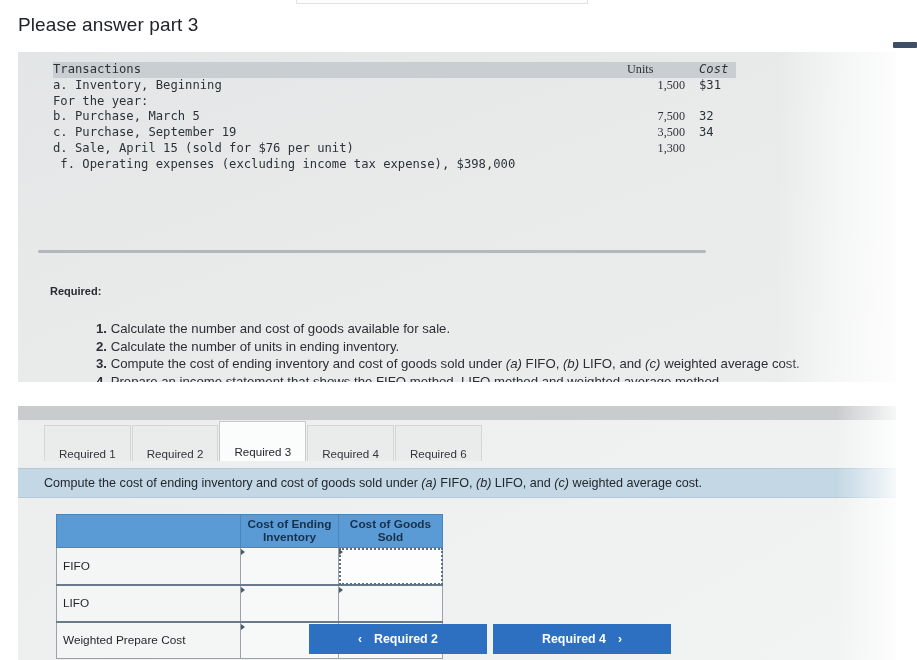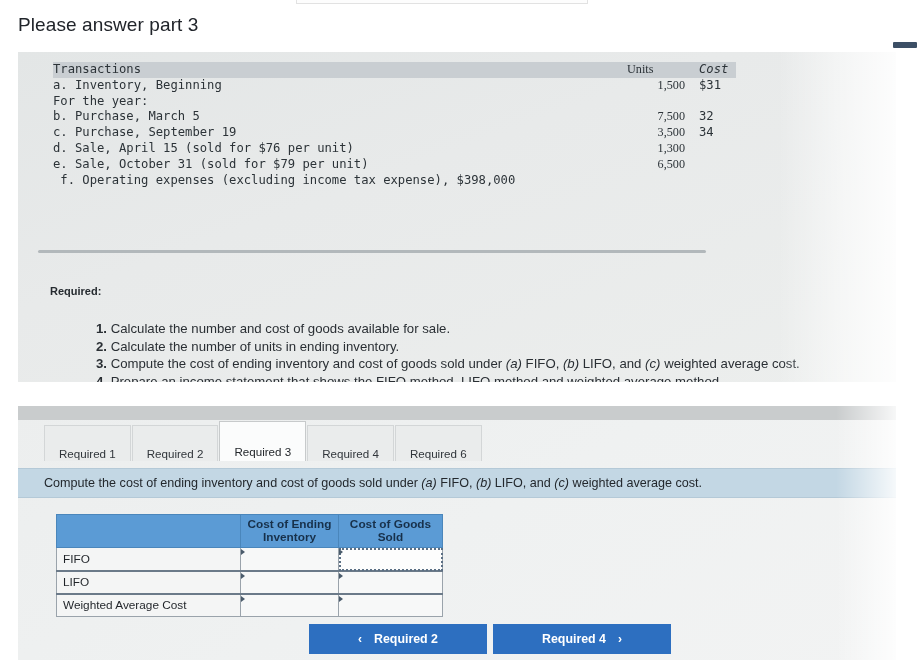--- a/index.html
+++ b/index.html
@@ -234,21 +234,21 @@
     height: 33px;
     line-height: 13px;
     text-align: center;
     vertical-align: middle;
     border-color: #4a86bb;
   }
   #answer-grid th.grid-corner { width: 184px; }
   #answer-grid th.col-ending  { width: 98px; }
   #answer-grid th.col-cogs    { width: 104px; }
   #answer-grid tbody td.row-label {
-    height: 23px;
+    height: 37px;
     background: #f4f5f5;
     padding-left: 6px;
     text-align: left;
     color: #1f2328;
   }
   #answer-grid tbody td.cell-input {
     height: 23px;
     background: #f7f8f8;
     position: relative;
   }
@@ -328,25 +328,20 @@
       <span class="txn-cost">32</span>
     </div>
     <div class="txn-row">
       <span class="txn-desc">c. Purchase, September 19</span>
       <span class="txn-units">3,500</span>
       <span class="txn-cost">34</span>
     </div>
     <div class="txn-row">
       <span class="txn-desc">d. Sale, April 15 (sold for $76 per unit)</span>
       <span class="txn-units">1,300</span>
-      <span class="txn-cost"></span>
-    </div>
-    <div class="txn-row">
-      <span class="txn-desc">e. Sale, October 31 (sold for $79 per unit)</span>
-      <span class="txn-units">6,500</span>
       <span class="txn-cost"></span>
     </div>
     <div class="txn-row">
       <span class="txn-desc"> f. Operating expenses (excluding income tax expense), $398,000</span>
     </div>
   </div>
 
   <div id="txn-rule"></div>
 
   <div id="required-heading">Required:</div>
@@ -402,21 +397,21 @@
         <td class="row-label">FIFO</td>
         <td class="cell-input"></td>
         <td class="cell-input selected"></td>
       </tr>
       <tr class="thick-top">
         <td class="row-label">LIFO</td>
         <td class="cell-input"></td>
         <td class="cell-input"></td>
       </tr>
       <tr class="thick-top">
-        <td class="row-label">Weighted Average Cost</td>
+        <td class="row-label">Weighted Prepare Cost</td>
         <td class="cell-input"></td>
         <td class="cell-input"></td>
       </tr>
     </tbody>
   </table>
 
   <div id="nav-bar">
     <button class="nav-btn" id="btn-prev">
       <span class="chev">‹</span>
       <span>Required 2</span>

